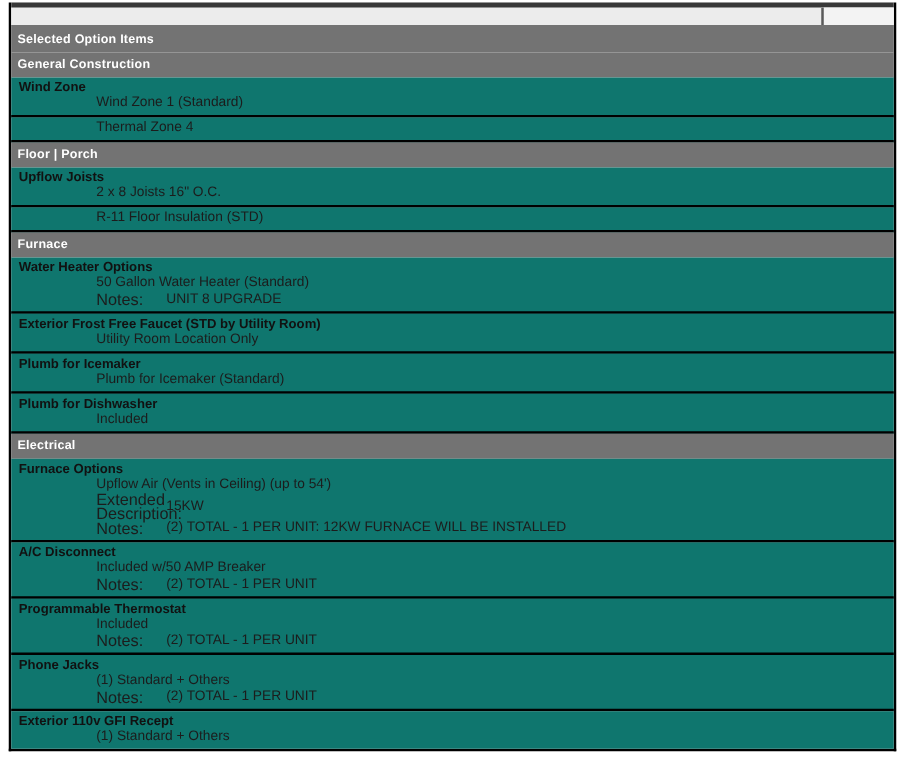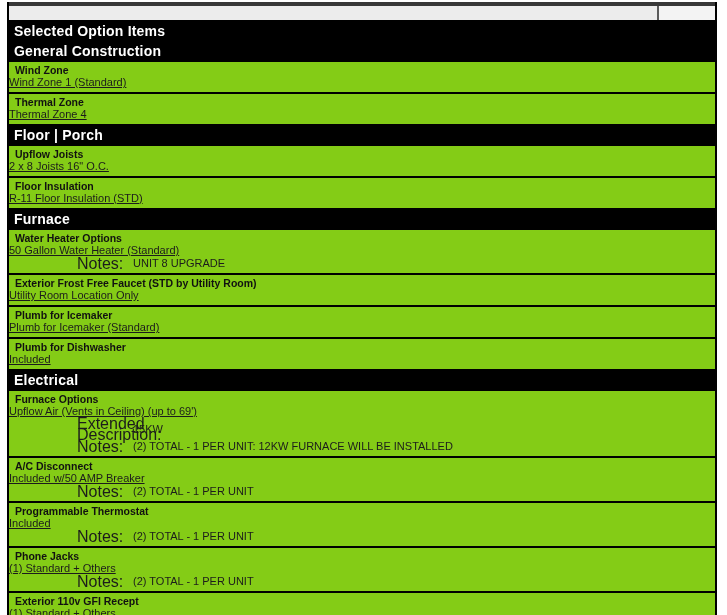--- a/index.html
+++ b/index.html
@@ -27,56 +27,56 @@
     display: flex;
   }
   .top-strip .left-cell { flex: 1 1 auto; }
   .top-strip .right-cell {
     width: 58px;
     border-left: 2px solid #5a5a5a;
     background: #f3f3f3;
   }
   
   .banner {
-    background: #000000;
+    background: #737373;
     color: #fff;
     font-weight: bold;
-    font-size: 14px;
+    font-size: 10px;
     line-height: 19px;
     padding: 0 0 1px 5px;
     letter-spacing: 0.2px;
   }
   .doc-title { padding-top: 2px; }
   
   .item {
-    background: #84cc16;
+    background: #0f766e;
     border-bottom: 2px solid #000;
     padding: 2px 0 3px 0;
   }
   .section:last-child .item:last-child { border-bottom: none; }
   .item-title {
     font-weight: bold;
     font-size: 10.5px;
     line-height: 12px;
     padding-left: 6px;
     color: #111;
   }
   .item-desc {
     font-size: 11px;
     line-height: 13px;
+    margin-left: 68px;
     color: #1c1c1c;
-    text-decoration: underline;
   }
   .flex-row {
     display: flex;
     margin-left: 68px;
     align-items: center;
   }
   .row-label {
-    font-size: 16px;
+    font-size: 13px;
     line-height: 11px;
     width: 56px;
     flex: 0 0 56px;
     color: #1c1c1c;
   }
   .row-value {
     font-size: 11px;
     line-height: 13px;
     color: #1c1c1c;
   }
@@ -99,40 +99,38 @@
       <span>General Construction</span>
     </div>
     <div>
   <div class="item">
     <div class="item-title">Wind Zone</div>
     <div class="item-desc">Wind Zone 1 (Standard)</div>
 
   </div>
 
   <div class="item">
-    <div class="item-title">Thermal Zone</div>
     <div class="item-desc">Thermal Zone 4</div>
 
   </div>
 </div>
   </div>
 
   <div class="section">
     <div class="banner">
       <span>Floor | Porch</span>
     </div>
     <div>
   <div class="item">
     <div class="item-title">Upflow Joists</div>
     <div class="item-desc">2 x 8 Joists 16" O.C.</div>
 
   </div>
 
   <div class="item">
-    <div class="item-title">Floor Insulation</div>
     <div class="item-desc">R-11 Floor Insulation (STD)</div>
 
   </div>
 </div>
   </div>
 
   <div class="section">
     <div class="banner">
       <span>Furnace</span>
     </div>
@@ -167,21 +165,21 @@
 </div>
   </div>
 
   <div class="section">
     <div class="banner">
       <span>Electrical</span>
     </div>
     <div>
   <div class="item">
     <div class="item-title">Furnace Options</div>
-    <div class="item-desc">Upflow Air (Vents in Ceiling) (up to 69')</div>
+    <div class="item-desc">Upflow Air (Vents in Ceiling) (up to 54')</div>
     <div class="flex-row">
       <div class="row-label">Extended Description:</div>
       <div class="row-value">15KW</div>
     </div>
     <div class="flex-row">
       <div class="row-label">Notes:</div>
       <div class="row-value">(2) TOTAL - 1 PER UNIT: 12KW FURNACE WILL BE INSTALLED</div>
     </div>
   </div>
 

